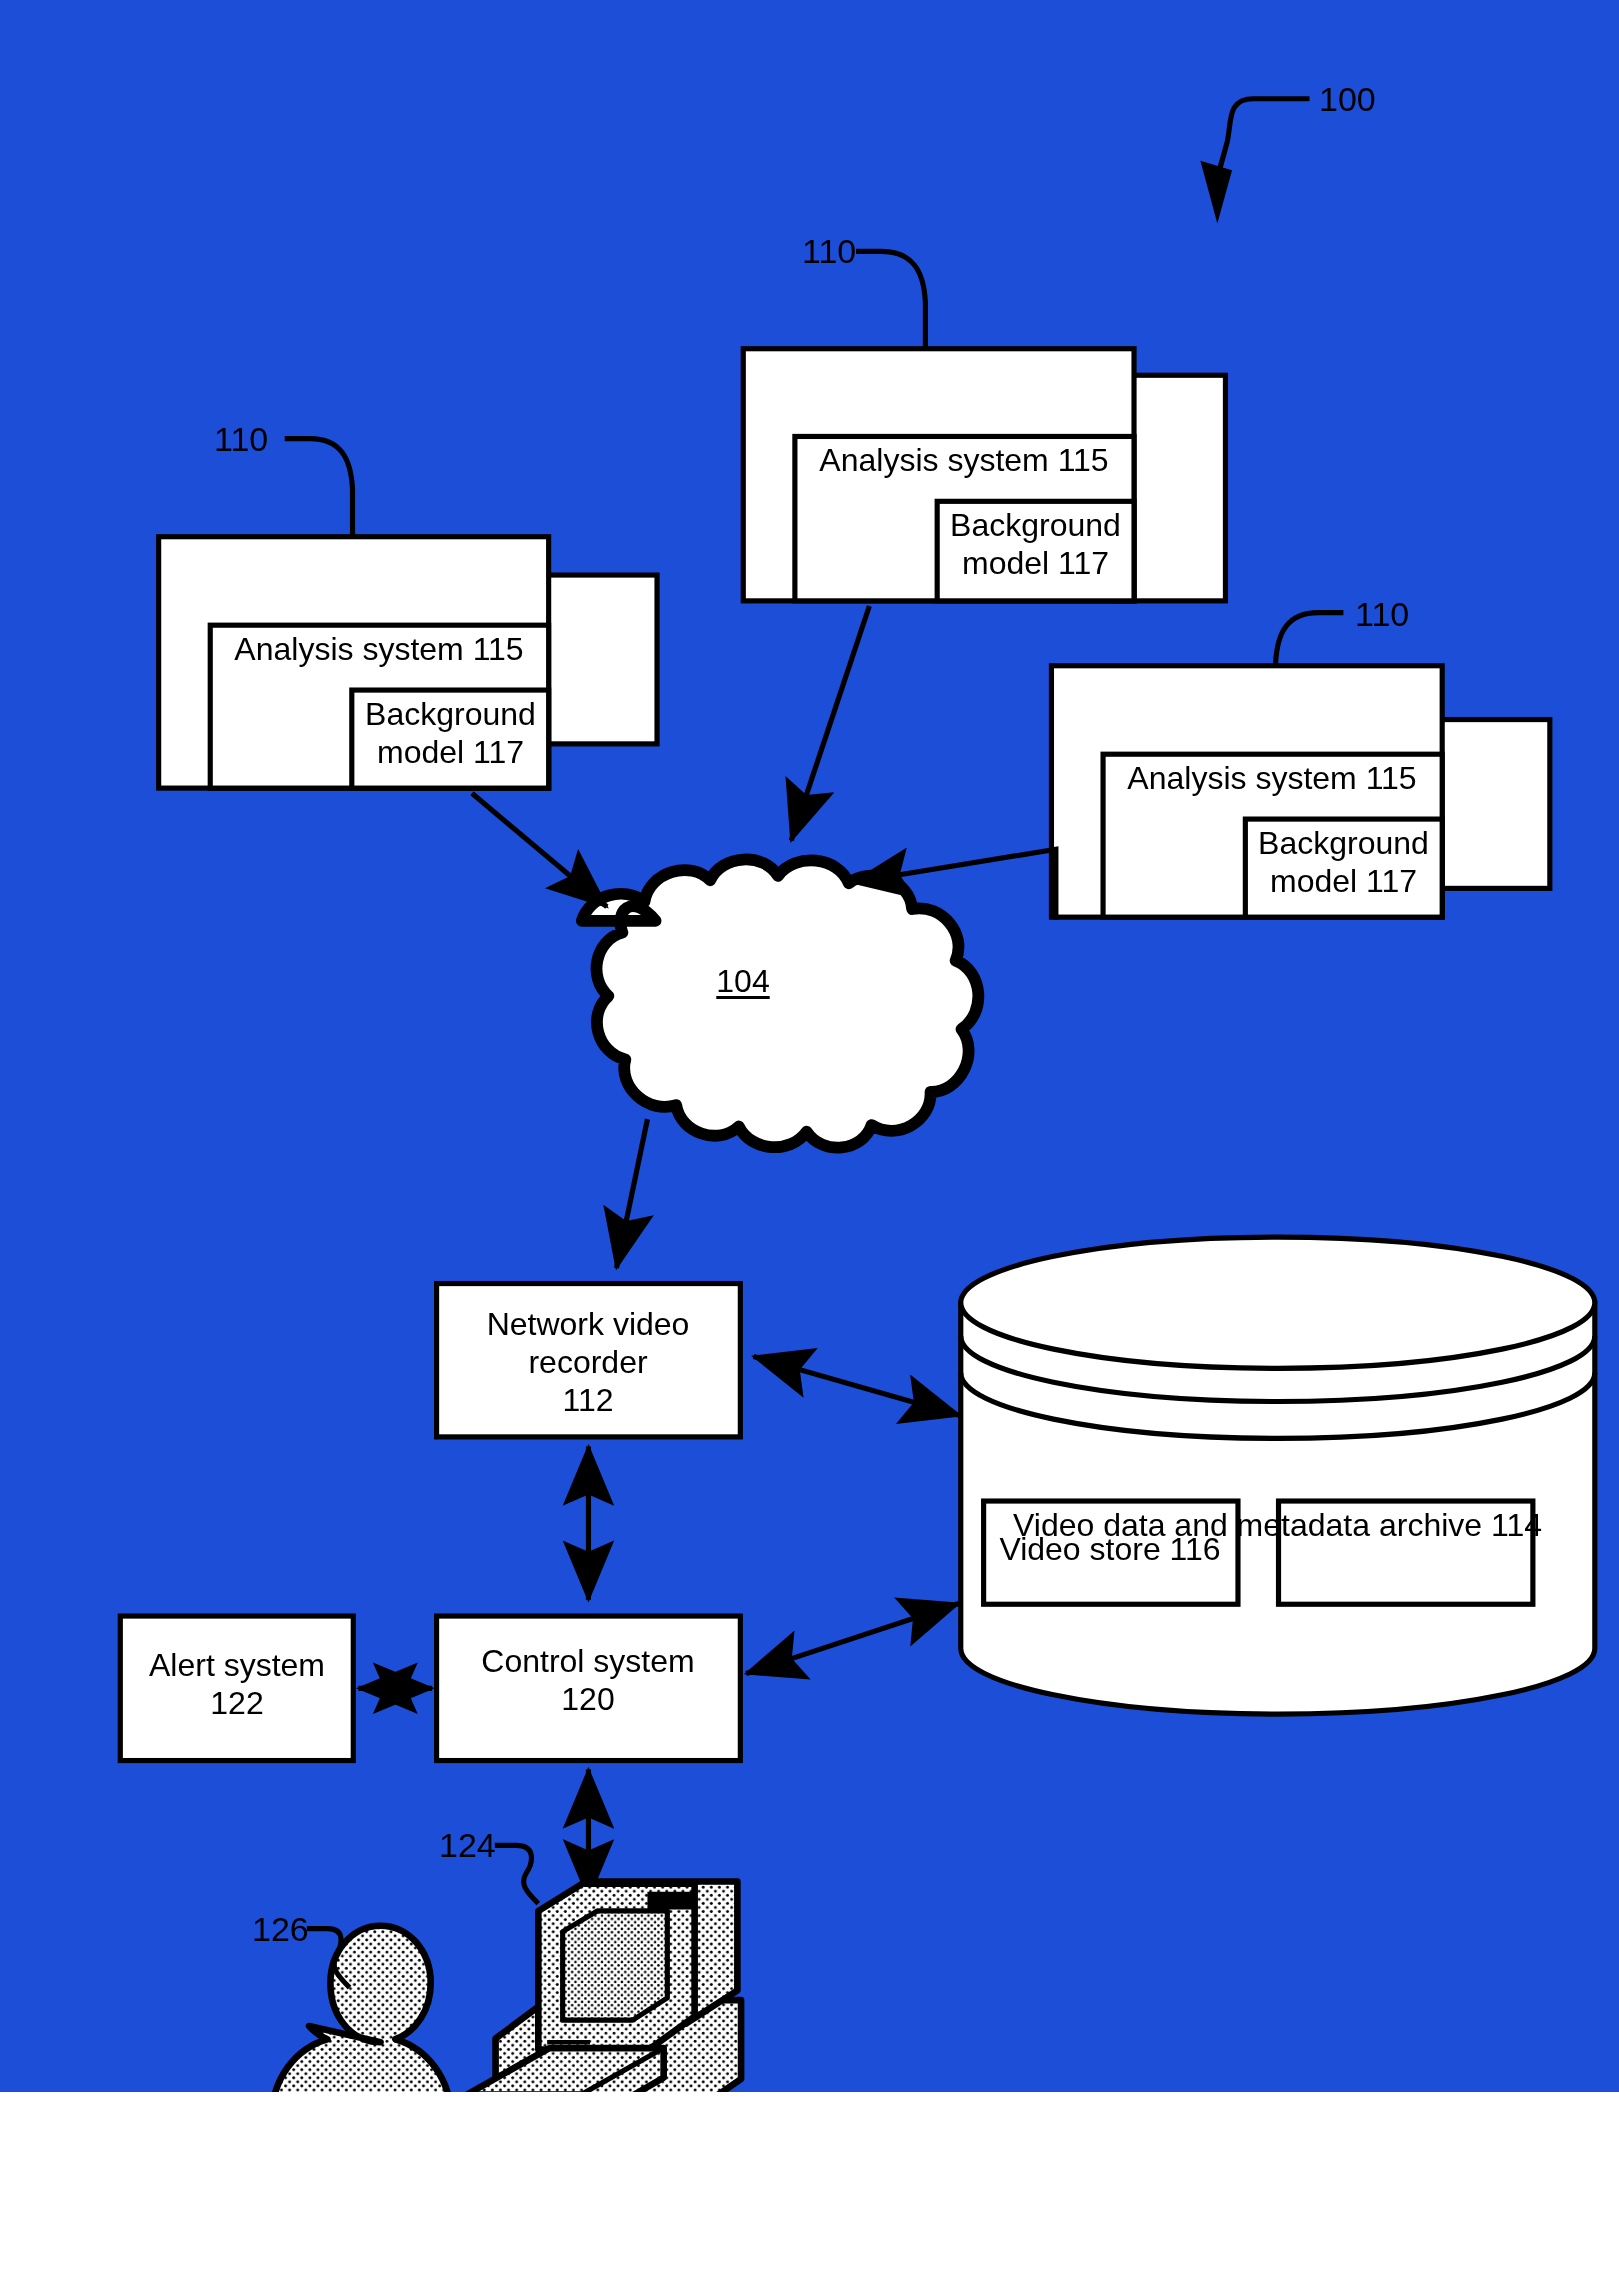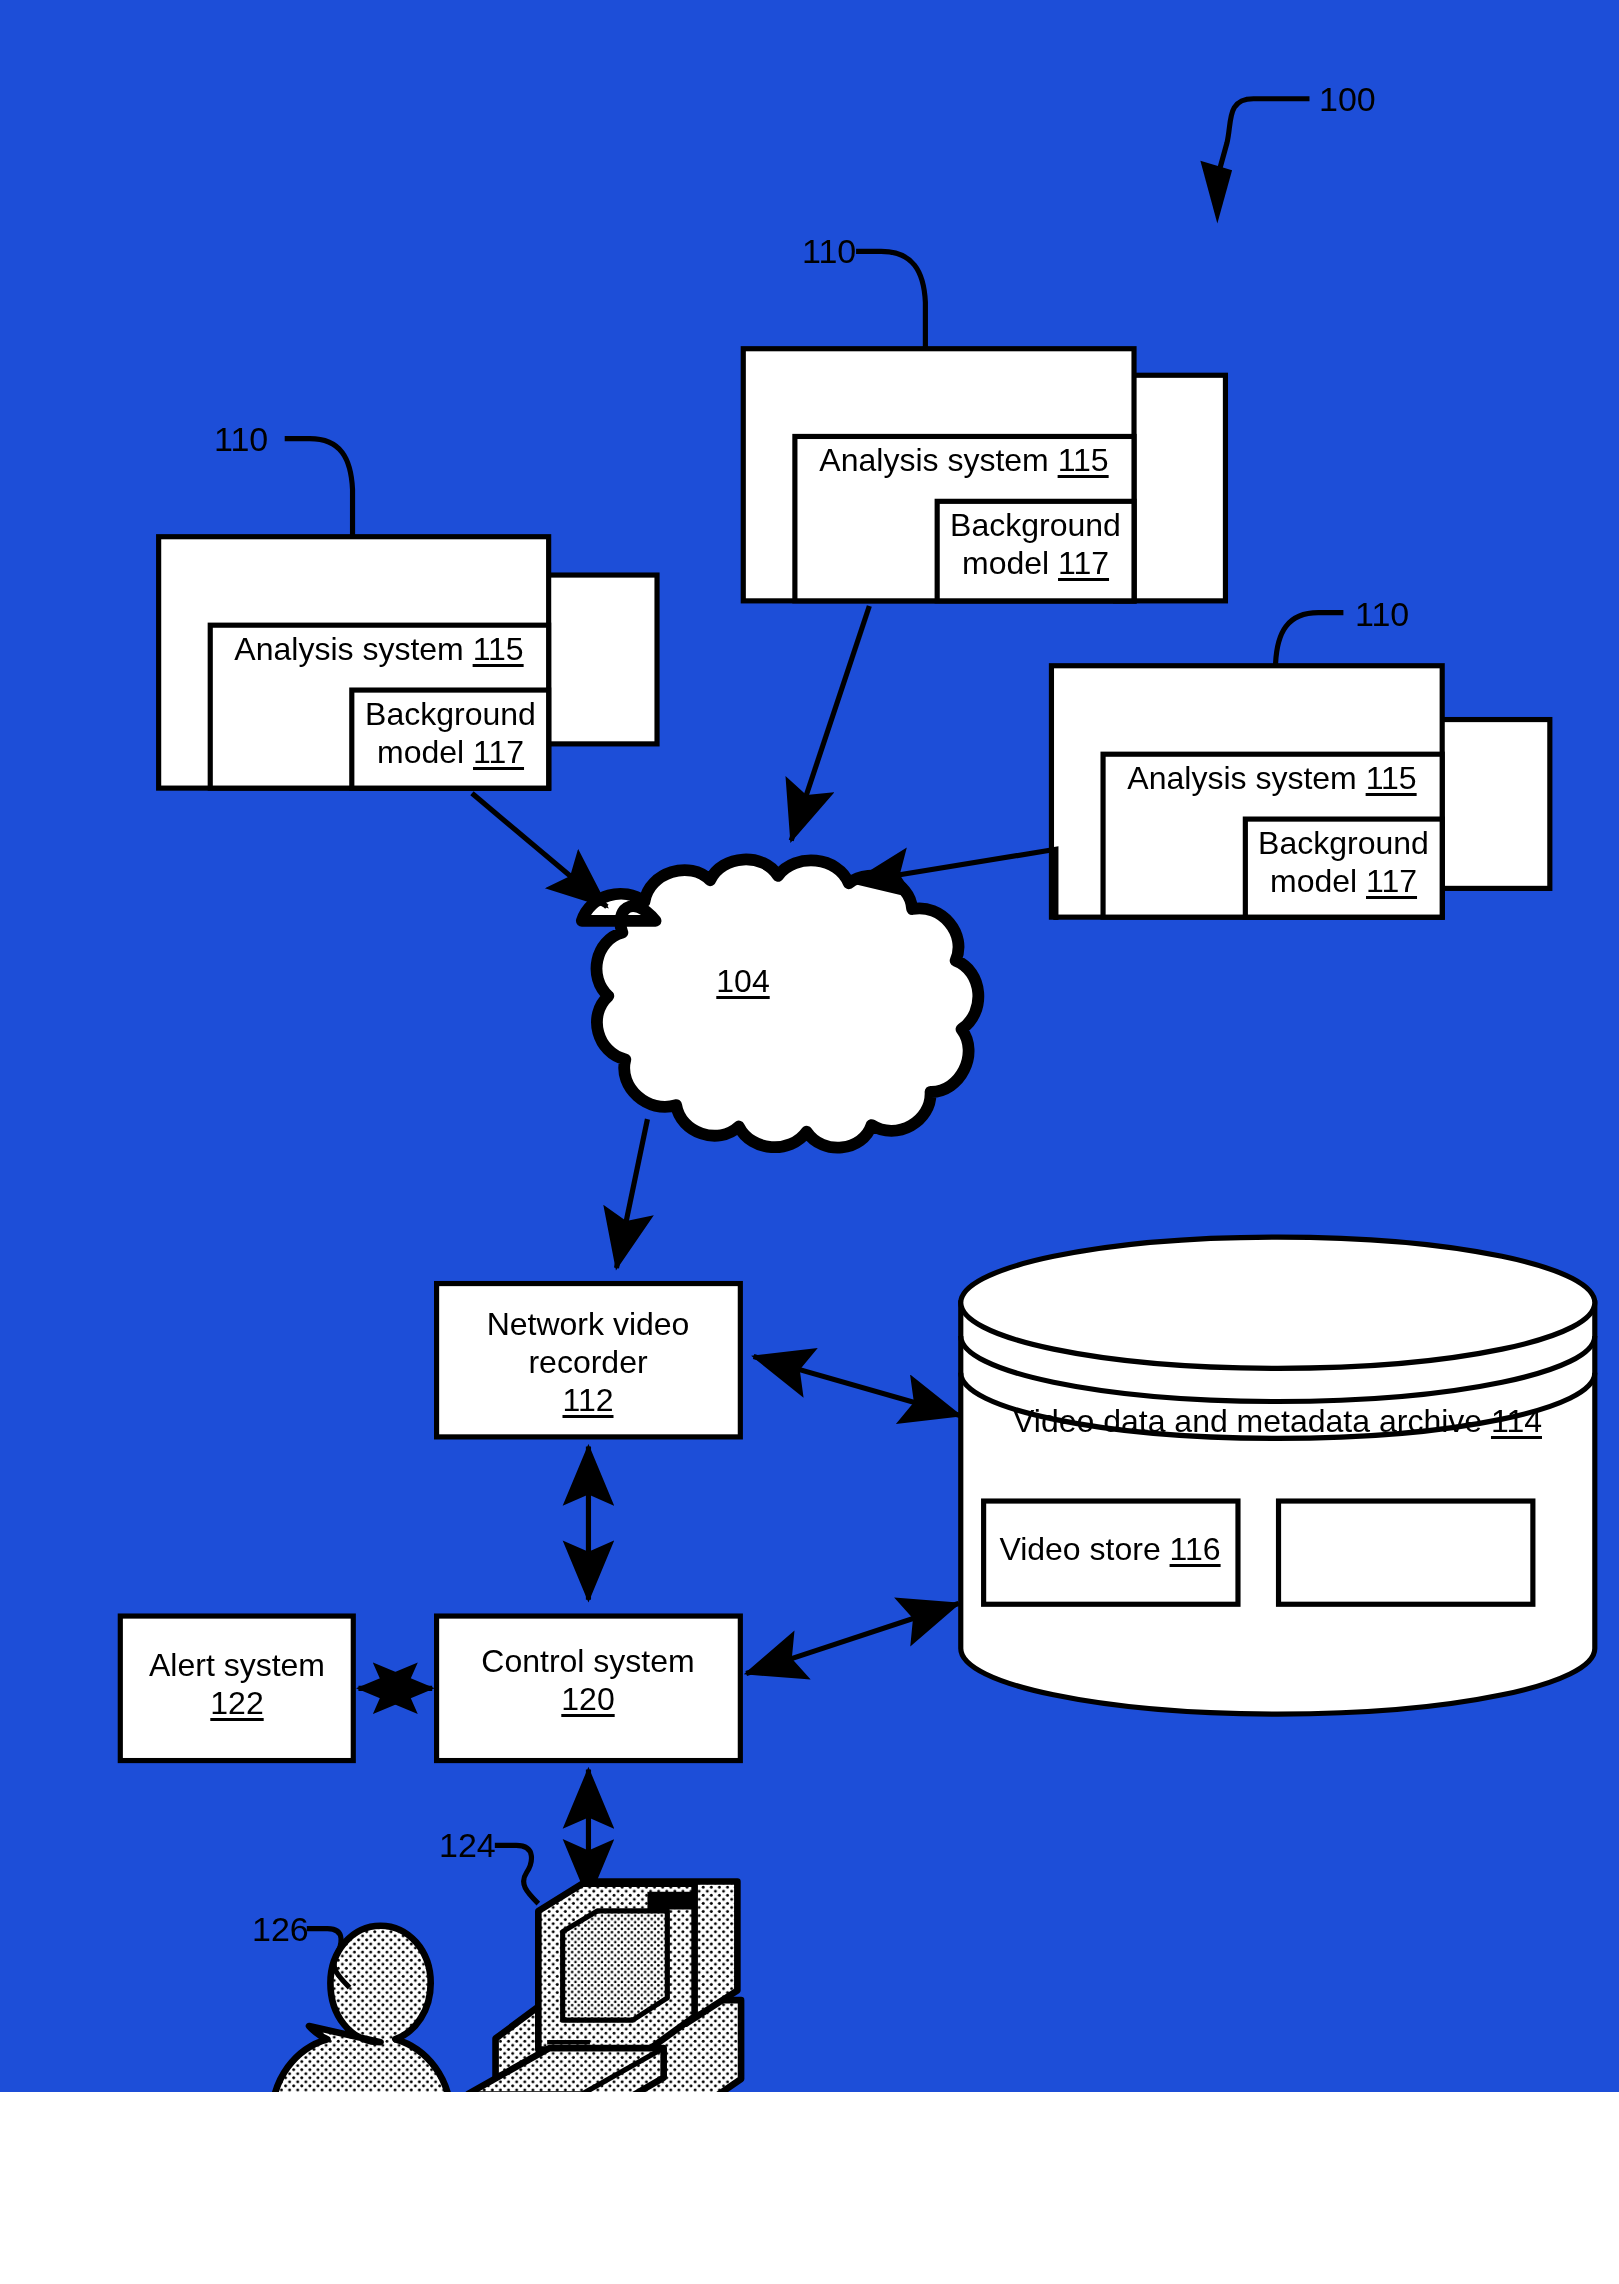--- a/index.html
+++ b/index.html
@@ -34,21 +34,20 @@
   }
   .ref-num {
     font-size: 34px;
     letter-spacing: 0px;
   }
   .box-text {
     font-size: 32px;
     text-align: center;
   }
   .box-text .u {
-    text-decoration: underline;
     text-underline-offset: 3.7px;
     text-decoration-thickness: 2.9px;
   }
   .cloud-num {
     font-size: 32px;
     text-decoration: underline;
     text-underline-offset: 4.4px;
     text-decoration-thickness: 2.9px;
   }
   .fig-caption {
@@ -253,21 +252,21 @@
   <div class="lbl box-text" style="left:937px; top:507px; width:197px;"><span>Background</span><br><span>model</span> <span class="u">117</span></div>
 
   <div class="lbl ref-num" style="left:1355px; top:594px;">110</div>
   <div class="lbl box-text" style="left:1113px; top:760px; width:318px;"><span>Analysis system</span> <span class="u">115</span></div>
   <div class="lbl box-text" style="left:1245px; top:825px; width:197px;"><span>Background</span><br><span>model</span> <span class="u">117</span></div>
 
   <div class="lbl cloud-num" style="left:684px; top:963px; width:118px; text-align:center;">104</div>
 
   <div class="lbl box-text" style="left:436px; top:1306px; width:304px;"><span>Network video</span><br><span>recorder</span><br><span class="u">112</span></div>
 
-  <div class="lbl box-text" style="left:968px; top:1403px; width:619px;"><span>Video data and metadata archive</span> <span class="u">114</span></div>
+  <div class="lbl box-text" style="left:968px; top:1507px; width:619px;"><span>Video data and metadata archive</span> <span class="u">114</span></div>
   <div class="lbl box-text" style="left:983px; top:1531px; width:254px;"><span>Video store</span> <span class="u">116</span></div>
 
   <div class="lbl box-text" style="left:113px; top:1647px; width:248px;"><span>Alert system</span><br><span class="u">122</span></div>
 
   <div class="lbl box-text" style="left:436px; top:1643px; width:304px;"><span>Control system</span><br><span class="u">120</span></div>
 
   <div class="lbl ref-num" style="left:439px; top:1825px;">124</div>
 
   <div class="lbl ref-num" style="left:252px; top:1909px;">126</div>
 

